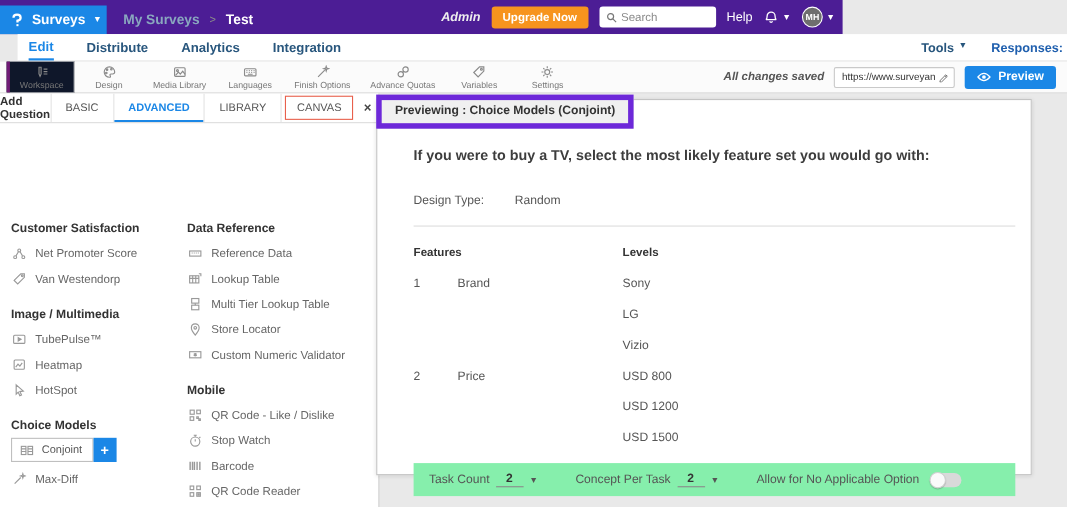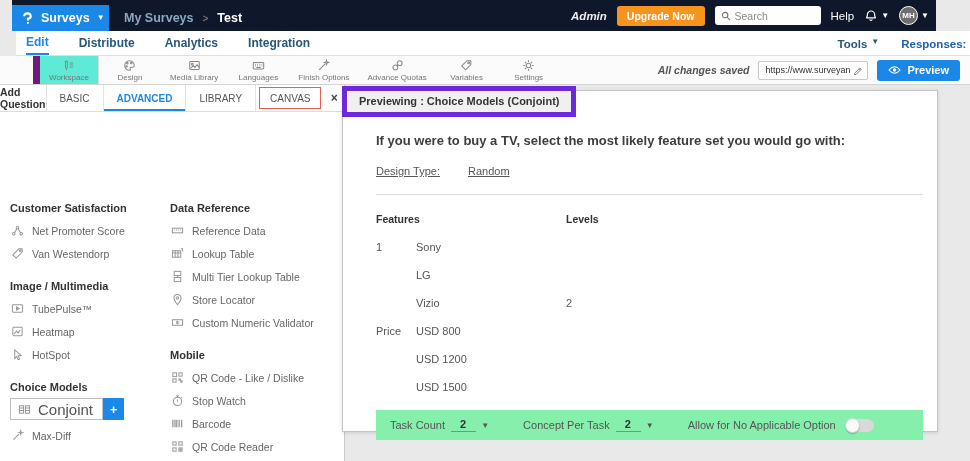--- a/index.html
+++ b/index.html
@@ -6,21 +6,21 @@
   html,body { width:970px; height:461px; }
   body {
     position:relative; overflow:hidden;
     background:#e9e9e9;
     font-family:"Liberation Sans", sans-serif;
     -webkit-font-smoothing:antialiased;
   }
   svg { display:block; }
 
   
-  .topbar { position:absolute; top:0; left:12px; width:924px; height:31px; background:#0f172a; }
+  .topbar { position:absolute; top:0; left:0; width:766px; height:31px; background:#4c1d95; }
   .logo-box { position:absolute; left:0; top:5px; width:97px; height:26px; background:#1b87e6;
     display:flex; align-items:center; padding:0 8px 0 9px; gap:7px; cursor:pointer; }
   .logo-box .product { color:#fff; font-size:12.5px; font-weight:bold; }
   .caret { font-size:8px; color:#fff; line-height:1; }
   .breadcrumb { position:absolute; left:112px; top:5px; height:26px; display:flex; align-items:center; gap:9px; }
   .bc-parent { color:#8aa7bf; font-size:12.5px; font-weight:bold; }
   .bc-sep { color:#8a8a8a; font-size:10px; }
   .bc-current { color:#fff; font-size:12.5px; font-weight:bold; }
   .topbar-right { position:absolute; right:7px; top:0; height:31px; display:flex; align-items:center; gap:10px; }
   .admin { color:#eee; font-size:11.5px; font-style:italic; font-weight:bold; }
@@ -42,21 +42,21 @@
   .nav2-right { position:absolute; right:10px; top:0; height:25px; display:flex; gap:22px; align-items:center; }
   .nav2-right .tools { font-size:11.5px; font-weight:bold; color:#28567d; cursor:pointer; display:flex; align-items:flex-start; gap:4px; }
   .nav2-right .tools .caret { color:#28567d; }
   .nav2-right .responses { font-size:11.5px; font-weight:bold; color:#1f5fae; cursor:pointer; }
 
   
   .toolbar { position:absolute; top:56px; left:0; width:970px; height:29px; background:#fbfbfb; border-bottom:1px solid #d5d5d5; }
   .toolbar-left { position:absolute; left:6px; top:0; height:28px; display:flex; }
   .titem { display:flex; flex-direction:column; align-items:center; justify-content:center; gap:1px;
     min-width:62px; padding:0 9px; height:28px; cursor:pointer; font-size:8px; color:#777; }
-  .titem.selected { background:#5eead4; border-left:7px solid #701a75; border-right:1px solid #dcdcdc;margin-left:27px; }
+  .titem.selected { background:#0f172a; border-left:3px solid #701a75; border-right:1px solid #dcdcdc; }
   .titem svg { width:13px; height:13px; stroke:#8a8a8a; fill:none; stroke-width:1.2; }
   .toolbar-right { position:absolute; right:10px; top:0; height:28px; display:flex; align-items:center; gap:9px; }
   .saved { font-size:10.5px; font-style:italic; font-weight:bold; color:#555; }
   .urlbox { width:110px; height:19px; background:#fff; border:1px solid #c9c9c9; border-radius:2px;
     display:flex; align-items:center; padding:0 4px 0 6px; gap:3px; }
   .urlbox .url { font-size:9px; color:#333; white-space:nowrap; overflow:hidden; flex:1; }
   .preview-btn { background:#1b87e6; color:#fff; border:none; border-radius:3px; height:21px; padding:0 11px;
     font-size:11px; font-weight:bold; display:flex; align-items:center; gap:6px; cursor:pointer; font-family:"Liberation Sans",sans-serif; }
 
   
@@ -71,32 +71,32 @@
 
   .qcol1 { position:absolute; left:10px; top:117px; width:152px; }
   .qcol2 { position:absolute; left:170px; top:117px; width:172px; }
   .qsec-title { font-size:11px; font-weight:bold; color:#333; margin:15px 0 5px; }
   .qcol1 .qsec-title:first-child, .qcol2 .qsec-title:first-child { margin-top:0; }
   .qitem { display:flex; align-items:center; gap:8px; padding:4.5px 0; font-size:10.5px; color:#666; cursor:pointer; }
   .qicon { width:14px; height:14px; flex:none; display:flex; align-items:center; justify-content:center; }
   .qicon svg { width:13px; height:13px; stroke:#999; fill:none; stroke-width:1.1; }
   .conjoint-row { display:flex; align-items:center; margin:3px 0 4px; }
   .conjoint-box { display:flex; align-items:center; gap:7px; border:1px solid #bfbfbf; background:#fff; height:22px; padding:0 9px 0 6px; cursor:pointer; }
-  .conjoint-box span.lbl { font-size:15px; color:#555; }
+  .conjoint-box span.lbl { font-size:10px; color:#555; }
   .plus-btn { width:21px; height:22px; background:#1b87e6; color:#fff; border:none; font-size:13px; font-weight:bold;
     display:flex; align-items:center; justify-content:center; cursor:pointer; }
 
   
   .ppanel { position:absolute; left:342px; top:90px; width:596px; height:342px; background:#fff;
     border:1px solid #c4c4c4; box-shadow:0 1px 4px rgba(0,0,0,.12); }
   .ptab { position:absolute; top:-5px; left:-1px; background:#f0f0f0; border:5px solid #6d28d9;
     padding:4px 12px 5px; font-size:11px; font-weight:bold; color:#333; white-space:nowrap; }
   .pbody { padding:42px 14px 0 33px; }
   .pquestion { font-size:13px; font-weight:bold; color:#3d3d3d; }
-  .design-row { margin-top:17px; display:flex; font-size:11px; color:#555;text-decoration:underline; }
+  .design-row { margin-top:28px; display:flex; font-size:11px; color:#555; }
   .design-row .dt-label { width:92px; }
   .pdivider { margin-top:17px; border-top:1px solid #ddd; }
   .ptable { display:grid; grid-template-columns:40px 150px 1fr; margin-top:10px; }
   .ptable .hdr { font-size:10.5px; font-weight:bold; color:#333; padding:8px 0; }
   .ptable .cell { font-size:11px; color:#555; padding:8px 0; }
   .span2 { grid-column:1 / 3; }
   .pfooter { margin-top:9px; height:30px; background:#86efac; display:flex; align-items:center; padding:0 14px; font-size:11px; color:#555; }
   .pf-label { }
   .pf-val { font-weight:bold; color:#333; border-bottom:1px solid #8a8a8a; padding:0 10px 1px 9px; margin-left:6px; cursor:pointer; }
   .pf-caret { font-size:8px; color:#555; margin-left:5px; cursor:pointer; }
@@ -461,20 +461,21 @@
       <span class="dt-label">Design Type:</span>
       <span>Random</span>
     </div>
     <div class="pdivider"></div>
 
     <div class="ptable">
       <div class="hdr span2">Features</div>
       <div class="hdr">Levels</div>
 
       <div class="cell">1</div>
+      <div class="cell">Brand</div>
       <div class="cell">Sony</div>
 
       <div class="cell"></div>
       <div class="cell"></div>
       <div class="cell">LG</div>
 
       <div class="cell"></div>
       <div class="cell"></div>
       <div class="cell">Vizio</div>
 

